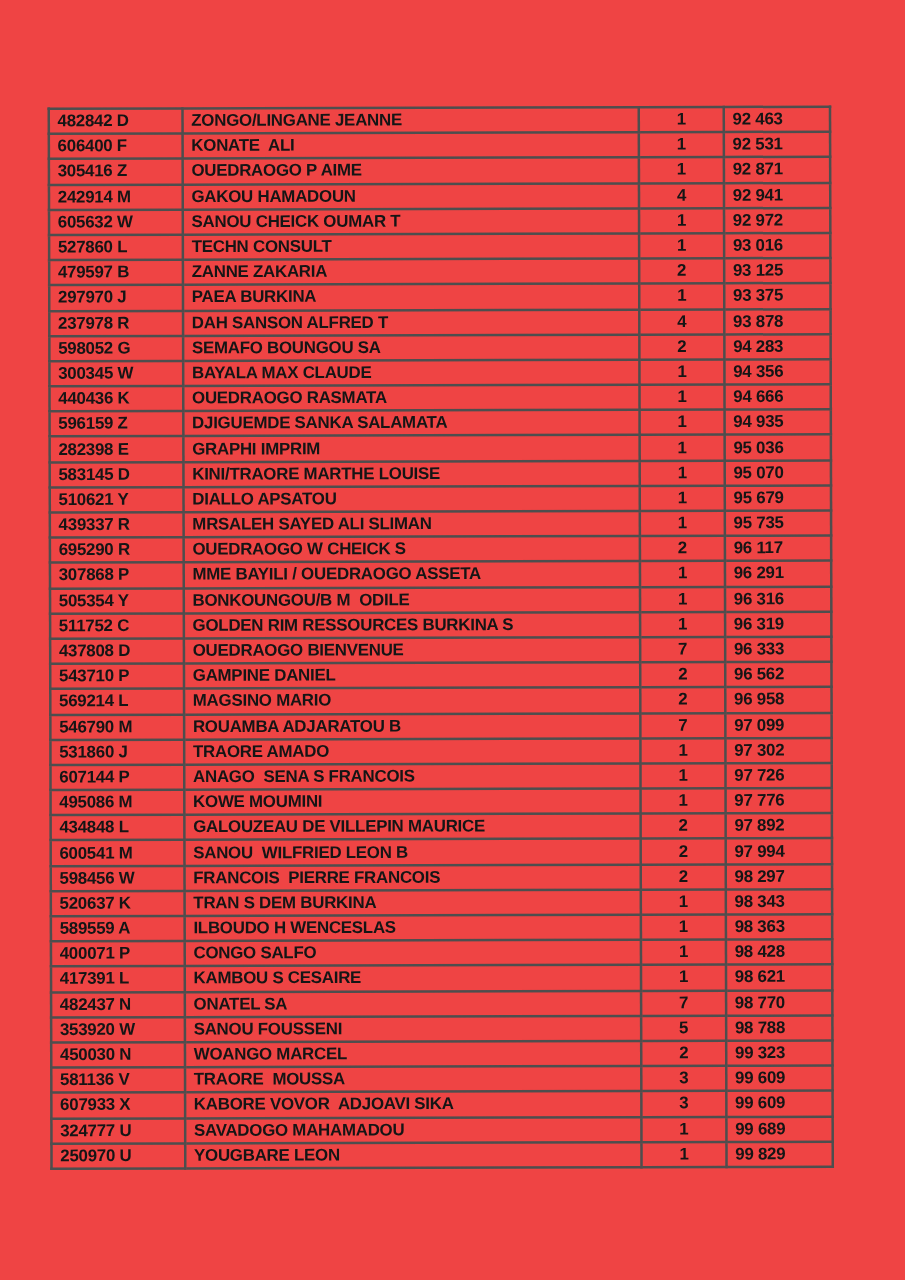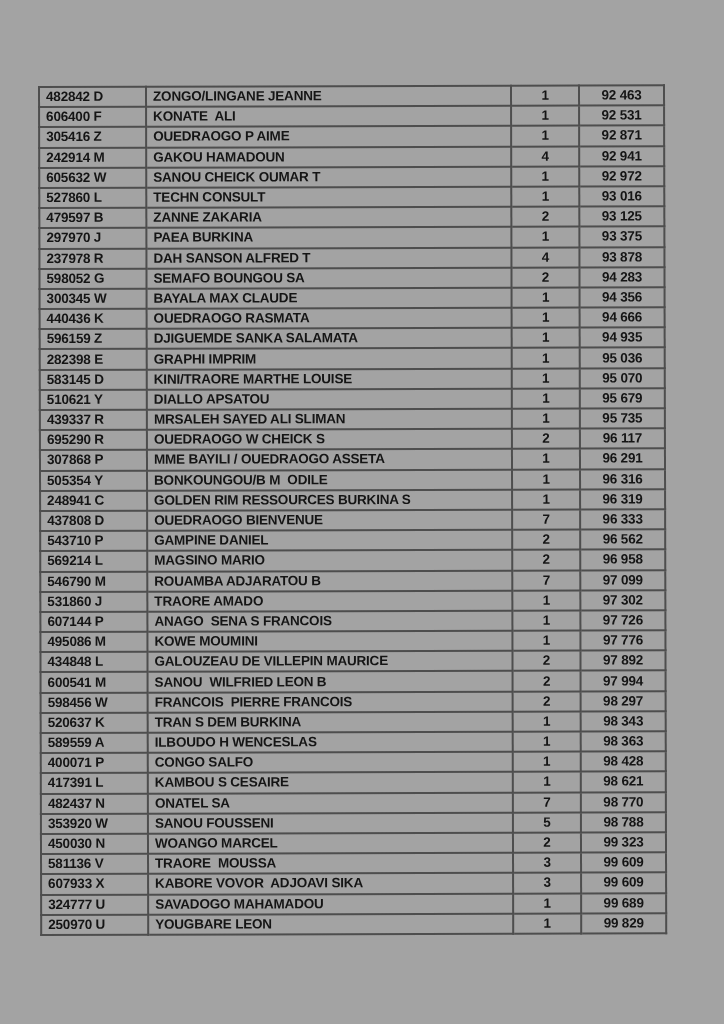--- a/index.html
+++ b/index.html
@@ -4,21 +4,21 @@
 <style>
   html, body {
     margin: 0;
     padding: 0;
     background: #ffffff;
   }
   .page {
     position: relative;
     width: 724px;
     height: 1024px;
-    background: #a3a3a3;
+    background: #ef4444;
     overflow: hidden;
     font-family: "Liberation Sans", sans-serif;
   }
   .doc-table {
     position: absolute;
     left: 38px;
     top: 86px;
     width: 625px;
     border-collapse: collapse;
     table-layout: fixed;
@@ -33,21 +33,21 @@
     line-height: 16px;
     font-weight: bold;
     color: #151515;
     letter-spacing: -0.2px;
     white-space: pre;
     overflow: hidden;
   }
   .c-id     { text-align: left;  padding-left: 10px; }
   .c-name   { text-align: left;  padding-left: 7px;  }
   .c-count  { text-align: center; }
-  .c-amount { text-align: center; }
+  .c-amount { }
 </style>
 </head>
 <body>
 
 <div class="page">
   <table class="doc-table">
     <colgroup>
       <col style="width:107px">
       <col style="width:365px">
       <col style="width:68px">
@@ -168,21 +168,21 @@
     <td class="c-count">1</td>
     <td class="c-amount">96 291</td>
   </tr>
         <tr>
     <td class="c-id">505354 Y</td>
     <td class="c-name">BONKOUNGOU/B M  ODILE</td>
     <td class="c-count">1</td>
     <td class="c-amount">96 316</td>
   </tr>
         <tr>
-    <td class="c-id">248941 C</td>
+    <td class="c-id">511752 C</td>
     <td class="c-name">GOLDEN RIM RESSOURCES BURKINA S</td>
     <td class="c-count">1</td>
     <td class="c-amount">96 319</td>
   </tr>
         <tr>
     <td class="c-id">437808 D</td>
     <td class="c-name">OUEDRAOGO BIENVENUE</td>
     <td class="c-count">7</td>
     <td class="c-amount">96 333</td>
   </tr>

